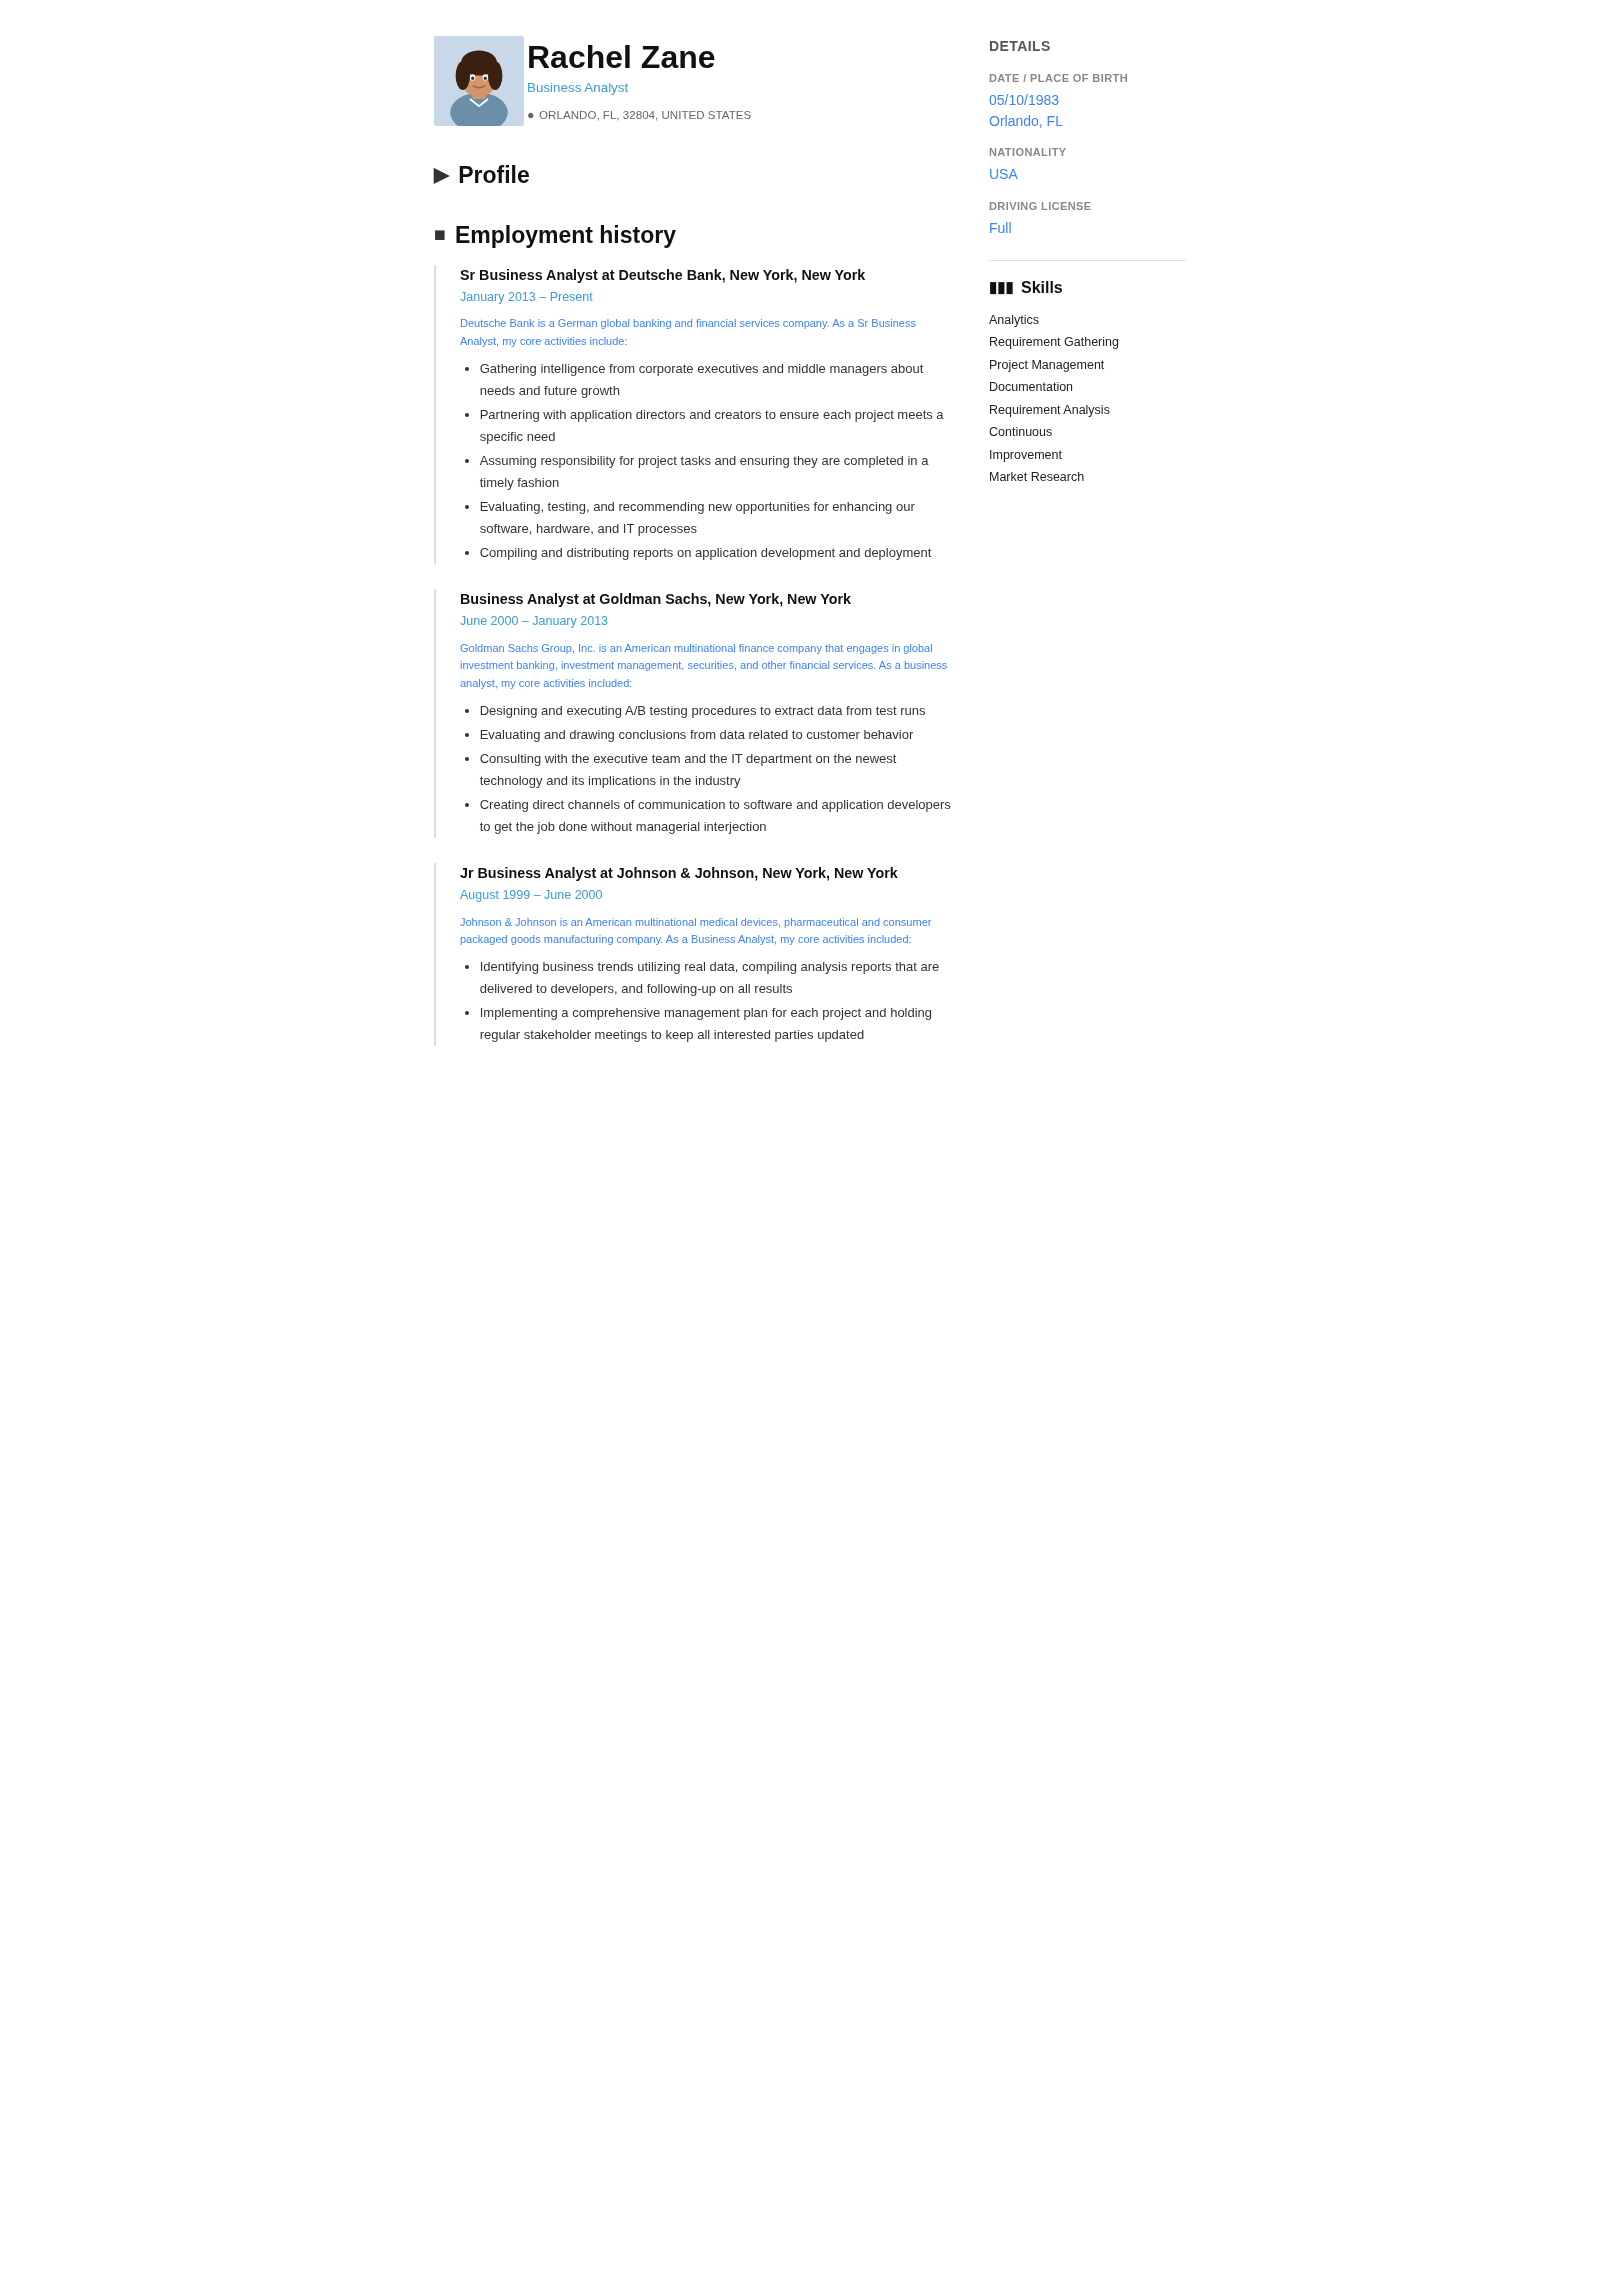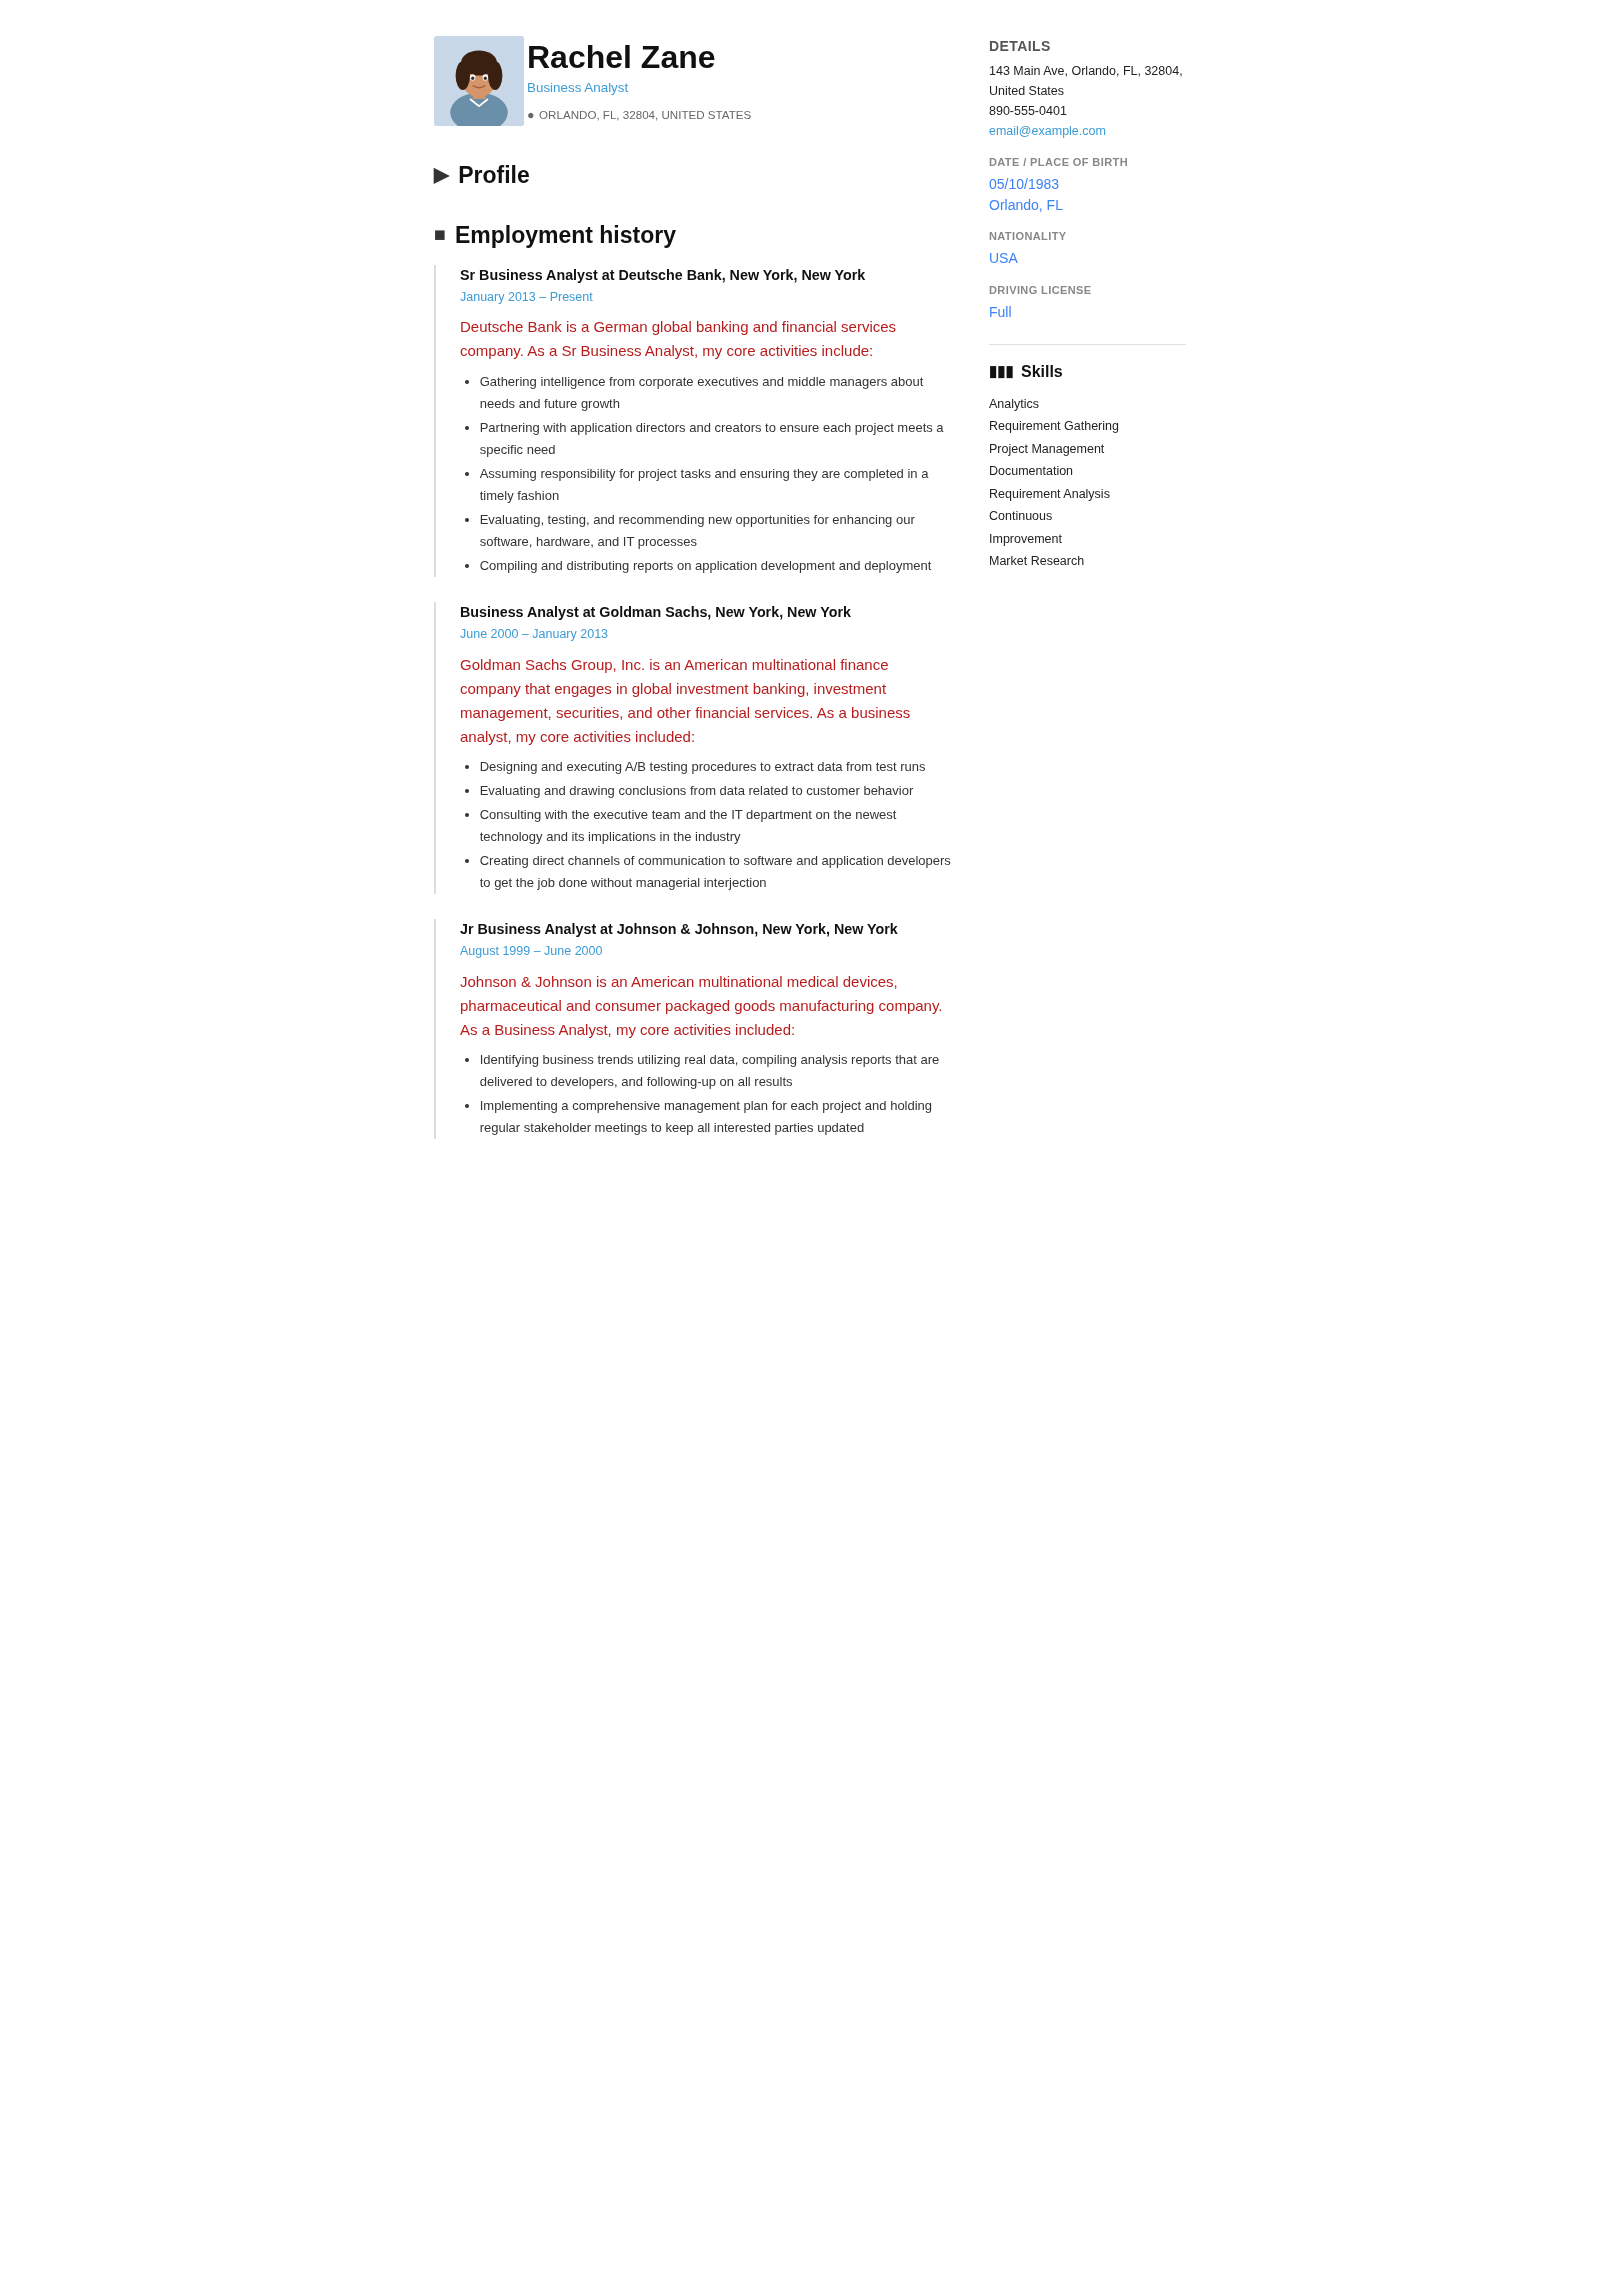--- a/index.html
+++ b/index.html
@@ -109,22 +109,22 @@
       font-weight: 700;
       color: #111;
       margin-bottom: 1.8px;
     }
     .job-dates {
       color: #3a9bd5;
       font-size: 12.5px;
       margin-bottom: 9px;
     }
     .job-desc {
-      color: #b91c1c;
-      font-size: 15px;
+      color: #3b82f6;
+      font-size: 11px;
       margin-bottom: 7.2px;
       line-height: 1.6;
     }
     .job-bullets {
       list-style: disc;
       padding-left: 19.7px;
       color: #333;
       font-size: 13px;
       line-height: 1.7;
     }
@@ -280,25 +280,20 @@
           </div>
         </div>
     </div>
 
   </div>
 
   <div class="side-col">
 
     <div class="side-section">
       <div class="side-section-title">Details</div>
-      <div class="side-details">
-        <span>143 Main Ave, Orlando, FL, 32804, United States</span><br>
-        <span>890-555-0401</span><br>
-        <span class="side-email">email@example.com</span>
-      </div>
       <div class="side-label">DATE / PLACE OF BIRTH</div>
       <div class="side-value">
         <span>05/10/1983</span><br>
         <span>Orlando, FL</span>
       </div>
       <div class="side-label">NATIONALITY</div>
       <div class="side-value">USA</div>
       <div class="side-label">DRIVING LICENSE</div>
       <div class="side-value">Full</div>
     </div>

